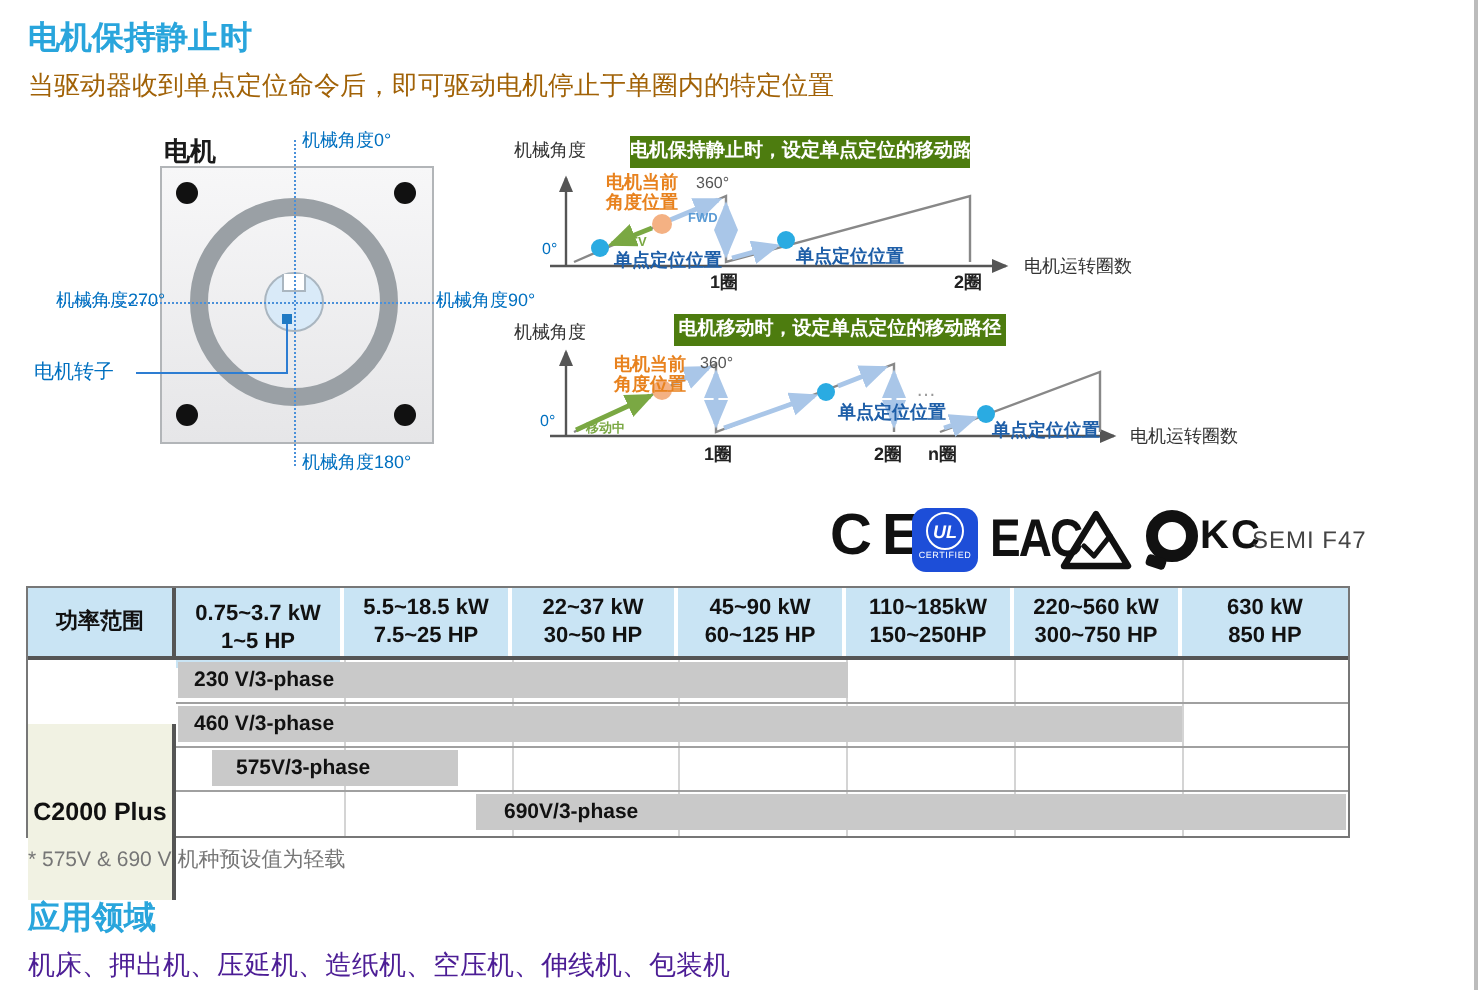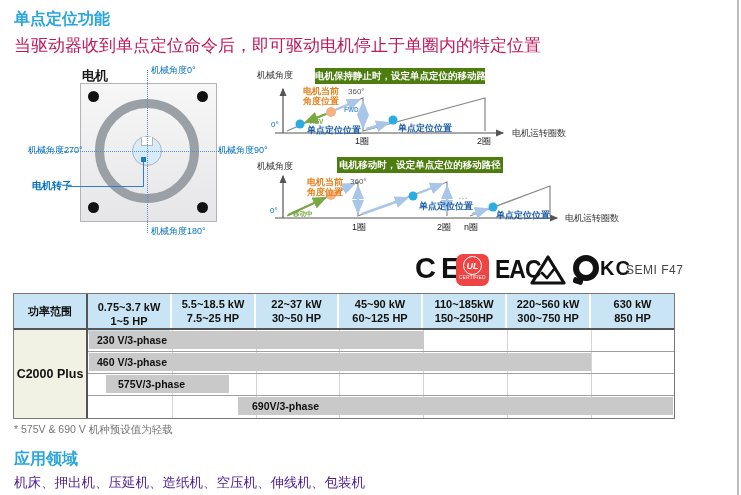--- a/index.html
+++ b/index.html
@@ -4,94 +4,94 @@
 <style>
   html,body{margin:0;padding:0;}
   body{
     width:741px;height:495px;position:relative;background:#ffffff;
     font-family:"Liberation Sans","DejaVu Sans",sans-serif;
     -webkit-font-smoothing:antialiased;overflow:hidden;
   }
   .abs{position:absolute;}
   
   .h-title{font-size:16px;font-weight:bold;color:#29a5dc;}
-  .h-sub{font-size:17px;color:#be185d;}
+  .h-sub{font-size:13px;color:#a16207;}
   
   .motor-label{font-size:13px;font-weight:bold;color:#1a1a1a;}
   .m-square{background:linear-gradient(#f7f7f8,#e6e6e8);border:1px solid #b2b5b8;}
   .bolt{width:11px;height:11px;border-radius:50%;background:#111;}
   .ring{width:104px;height:104px;border-radius:50%;border:9px solid #9aa0a5;box-sizing:border-box;}
   .hub{width:30px;height:30px;border-radius:50%;background:#d9eaf8;border:1px solid #aab6c0;box-sizing:border-box;}
   .keyway{width:12px;height:9px;background:#fff;border:1px solid #aab6c0;border-top:none;box-sizing:border-box;}
   .dotv{border-left:1px dotted #4a90d9;width:0;}
   .doth{border-top:1px dotted #4a90d9;height:0;}
   .blue-lbl{font-size:9px;color:#0070c0;white-space:nowrap;}
   .rotor-line-h{height:0;border-top:1px solid #2d7dd2;}
   .rotor-line-v{width:0;border-left:1px solid #2d7dd2;}
   .rotor-dot{width:5px;height:5px;background:#1f7ac4;}
   
   .banner{background:#4d7c0f;color:#fff;font-size:9.5px;font-weight:bold;text-align:center;line-height:16px;height:16px;white-space:nowrap;}
   .g-ylbl{font-size:9px;color:#333;white-space:nowrap;}
   .g-xlbl{font-size:9px;color:#333;white-space:nowrap;}
-  .g-tick{font-size:9px;font-weight:normal;color:#222;white-space:nowrap;}
+  .g-tick{font-size:9px;font-weight:bold;color:#222;white-space:nowrap;}
   .g-360{font-size:8px;color:#555;white-space:nowrap;}
   .g-0{font-size:8px;color:#0070c0;white-space:nowrap;}
   .g-cur{font-size:9px;font-weight:bold;color:#e8821e;line-height:1.15;width:44px;}
   .g-pt{font-size:9px;font-weight:bold;color:#1f5fa8;white-space:nowrap;}
   .g-fwd{font-size:6.5px;font-weight:bold;color:#5b9bd5;}
   .g-rev{font-size:6.5px;font-weight:bold;color:#7aa843;}
   .g-mov{font-size:6.5px;font-weight:bold;color:#7aa843;}
   .g-dots{font-size:10px;color:#999;}
   
   .ce-text{font-size:29px;font-weight:bold;color:#111;letter-spacing:5px;}
   .eac-text{font-size:23px;font-weight:900;color:#111;transform:scaleY(1.15);letter-spacing:-1px;}
   .kc-text{font-size:20px;font-weight:900;color:#111;letter-spacing:1px;}
   .semi-text{font-size:12px;color:#444;letter-spacing:0.5px;white-space:nowrap;}
-  .ul-badge{width:33px;height:32px;background:#ef4444;border-radius:7px;color:#fff;text-align:center;}
+  .ul-badge{width:33px;height:32px;background:#1d4ed8;border-radius:7px;color:#fff;text-align:center;}
   .ul-circle{width:19px;height:19px;border:1.5px solid #fff;border-radius:50%;margin:2px auto 0;font-size:9px;font-style:italic;font-weight:bold;line-height:19px;box-sizing:border-box;}
   .ul-sub{font-size:4.5px;letter-spacing:0.3px;}
   
   .tbl{border:1px solid #777;box-sizing:content-box;background:#fff;}
   .th-cell{background:#c9e4f4;font-size:11px;font-weight:bold;color:#111;text-align:center;line-height:1.3;display:flex;flex-direction:column;justify-content:center;box-sizing:border-box;}
   .th-first{border-right:2px solid #555;}
   .th-gap{border-right:2px solid #fff;}
-  .prod-cell{background:#f1f2e3;font-size:12.5px;font-weight:bold;color:#111;display:flex;align-items:center;justify-content:center;border-right:2px solid #555;box-sizing:border-box;}
+  .prod-cell{background:#f1f2e3;font-size:12.5px;font-weight:bold;color:#111;display:flex;align-items:center;justify-content:center;border-right:2px solid #555;box-sizing:border-box;margin-top:32px;}
   .hdr-sep{height:0;border-top:2px solid #555;}
   .row-sep{height:0;border-top:1px solid #a0a0a0;}
   .col-line{width:0;border-left:1px solid #d4d4d4;}
   .vbar{background:#c9c9c9;height:18px;font-size:10.5px;font-weight:bold;color:#111;line-height:18px;padding-left:8px;box-sizing:border-box;white-space:nowrap;overflow:hidden;}
   
   .footnote{font-size:10.5px;color:#767676;}
   .apps-title{font-size:16px;font-weight:bold;color:#29a5dc;}
   .apps-text{font-size:13.5px;color:#4c1d95;}
   .page-edge{width:2px;background:#bcbcbc;}
 </style>
 </head>
 <body>
 
-<div class="abs h-title" style="left:14px;top:9px;">单点定位功能</div>
+<div class="abs h-title" style="left:14px;top:9px;">电机保持静止时</div>
 <div class="abs h-sub" style="left:14px;top:34px;">当驱动器收到单点定位命令后，即可驱动电机停止于单圈内的特定位置</div>
 
 <div class="abs" style="left:0;top:60px;width:266px;height:180px;">
   <div class="abs motor-label" style="left:82px;top:7px;">电机</div>
   <div class="abs m-square" style="left:80px;top:23px;width:135px;height:137px;"></div>
   <div class="abs bolt" style="left:88px;top:31px;"></div>
   <div class="abs bolt" style="left:197px;top:31px;"></div>
   <div class="abs bolt" style="left:88px;top:142px;"></div>
   <div class="abs bolt" style="left:197px;top:142px;"></div>
   <div class="abs ring" style="left:95px;top:39px;"></div>
   <div class="abs hub" style="left:132px;top:76px;"></div>
   <div class="abs keyway" style="left:141px;top:77px;"></div>
   <div class="abs dotv" style="left:147px;top:10px;height:163px;"></div>
   <div class="abs doth" style="left:30px;top:91px;width:203px;"></div>
   <div class="abs blue-lbl" style="left:151px;top:4px;">机械角度0°</div>
   <div class="abs blue-lbl" style="left:218px;top:84px;">机械角度90°</div>
   <div class="abs blue-lbl" style="left:151px;top:165px;">机械角度180°</div>
   <div class="abs blue-lbl" style="left:28px;top:84px;">机械角度270°</div>
-  <div class="abs blue-lbl" style="left:32px;top:119px;font-size:10px;font-weight:bold;">电机转子</div>
+  <div class="abs blue-lbl" style="left:17px;top:119px;font-size:10px;">电机转子</div>
   <div class="abs rotor-line-h" style="left:68px;top:126px;width:76px;"></div>
   <div class="abs rotor-line-v" style="left:143px;top:100px;height:26px;"></div>
   <div class="abs rotor-dot" style="left:141px;top:97px;"></div>
 </div>
 
 <div class="abs" style="left:255px;top:62px;width:386px;height:84px;">
   <svg class="abs" style="left:0;top:0;" width="386" height="84">
     <defs>
       <marker id="ag" markerWidth="8" markerHeight="8" refX="6" refY="3" orient="auto">
           <path d="M0,0 L7,3 L0,6 Z" fill="#555"></path>

